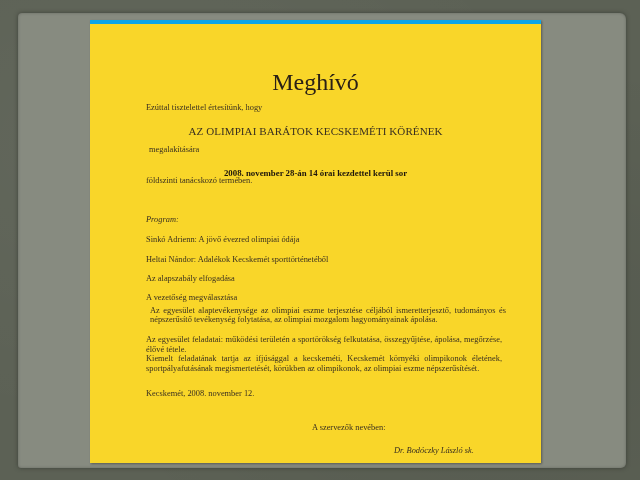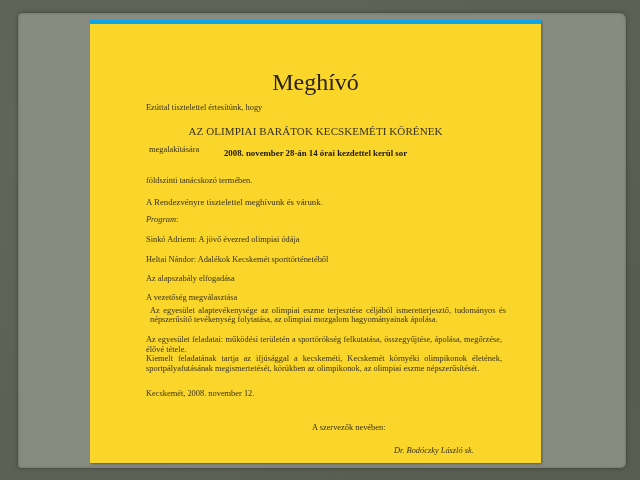--- a/index.html
+++ b/index.html
@@ -44,24 +44,23 @@
 <div class="outer-bg"></div>
 <div class="frame"></div>
 
 <div class="paper">
   <div class="doc">
     <div class="title">Meghívó</div>
 
     <div class="line" style="left:56px; top:79px;">Ezúttal tisztelettel értesítünk, hogy</div>
     <div class="line center" style="left:0; width:451px; top:101px; font-size:11px; letter-spacing:0.1px;">AZ OLIMPIAI BARÁTOK KECSKEMÉTI KÖRÉNEK</div>
     <div class="line" style="left:40px; top:121px;margin-left:19px;">megalakítására</div>
-    <div class="line bold center" style="left:0; width:451px; top:124px;">2008. november 28-án 14 órai kezdettel kerül sor</div>
+    <div class="line bold center" style="left:0; width:451px; top:144px;">2008. november 28-án 14 órai kezdettel kerül sor</div>
     <div class="line" style="left:56px; top:152px;">földszinti tanácskozó termében.</div>
 
-    <div class="line" style="left:56px; top:173px; font-size:8.8px;">A Rendezvényre tisztelettel meghívunk és várunk.</div>
     <div class="line italic" style="left:56px; top:191px;">Program:</div>
 
     <div class="line" style="left:56px; top:231px;">Heltai Nándor: Adalékok Kecskemét sporttörténetéből</div>
     <div class="line" style="left:56px; top:211px;">Sinkó Adrienn: A jövő évezred olimpiai ódája</div>
     <div class="line" style="left:56px; top:250px;text-align:right;">Az alapszabály elfogadása</div>
     <div class="line" style="left:56px; top:269px;">A vezetőség megválasztása</div>
 
     <div class="line justify" style="left:60px; top:282px; width:356px; line-height:9px;">Az egyesület alaptevékenysége az olimpiai eszme terjesztése céljából ismeretterjesztő, tudományos és népszerűsítő tevékenység folytatása, az olimpiai mozgalom hagyományainak ápolása.</div>
     <div class="line justify" style="left:56px; top:330px; width:356px; line-height:9.6px;">Kiemelt feladatának tartja az ifjúsággal a kecskeméti, Kecskemét környéki olimpikonok életének, sportpályafutásának megismertetését, körükben az olimpikonok, az olimpiai eszme népszerűsítését.</div>
     <div class="line justify" style="left:56px; top:311px; width:356px; line-height:9.6px;">Az egyesület feladatai: működési területén a sportörökség felkutatása, összegyűjtése, ápolása, megőrzése, élővé tétele.</div>

